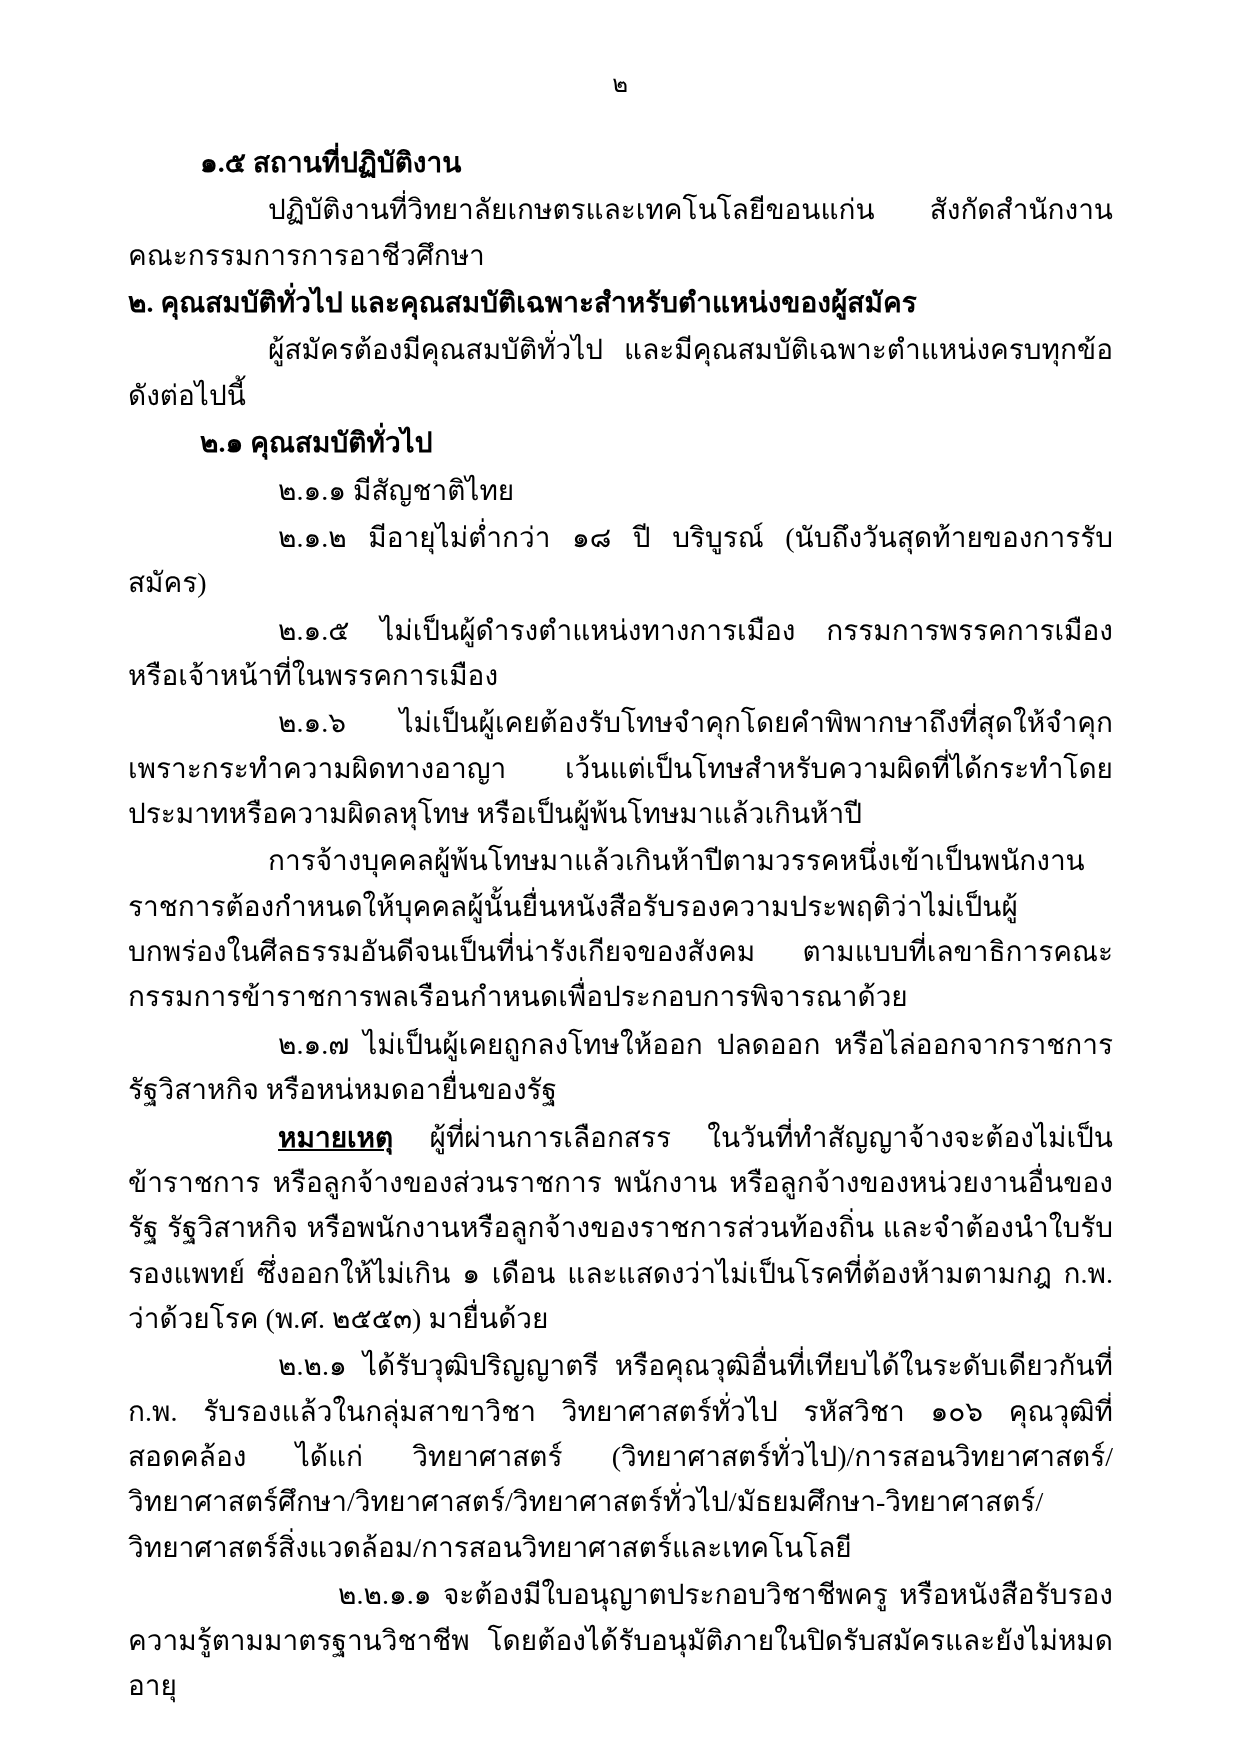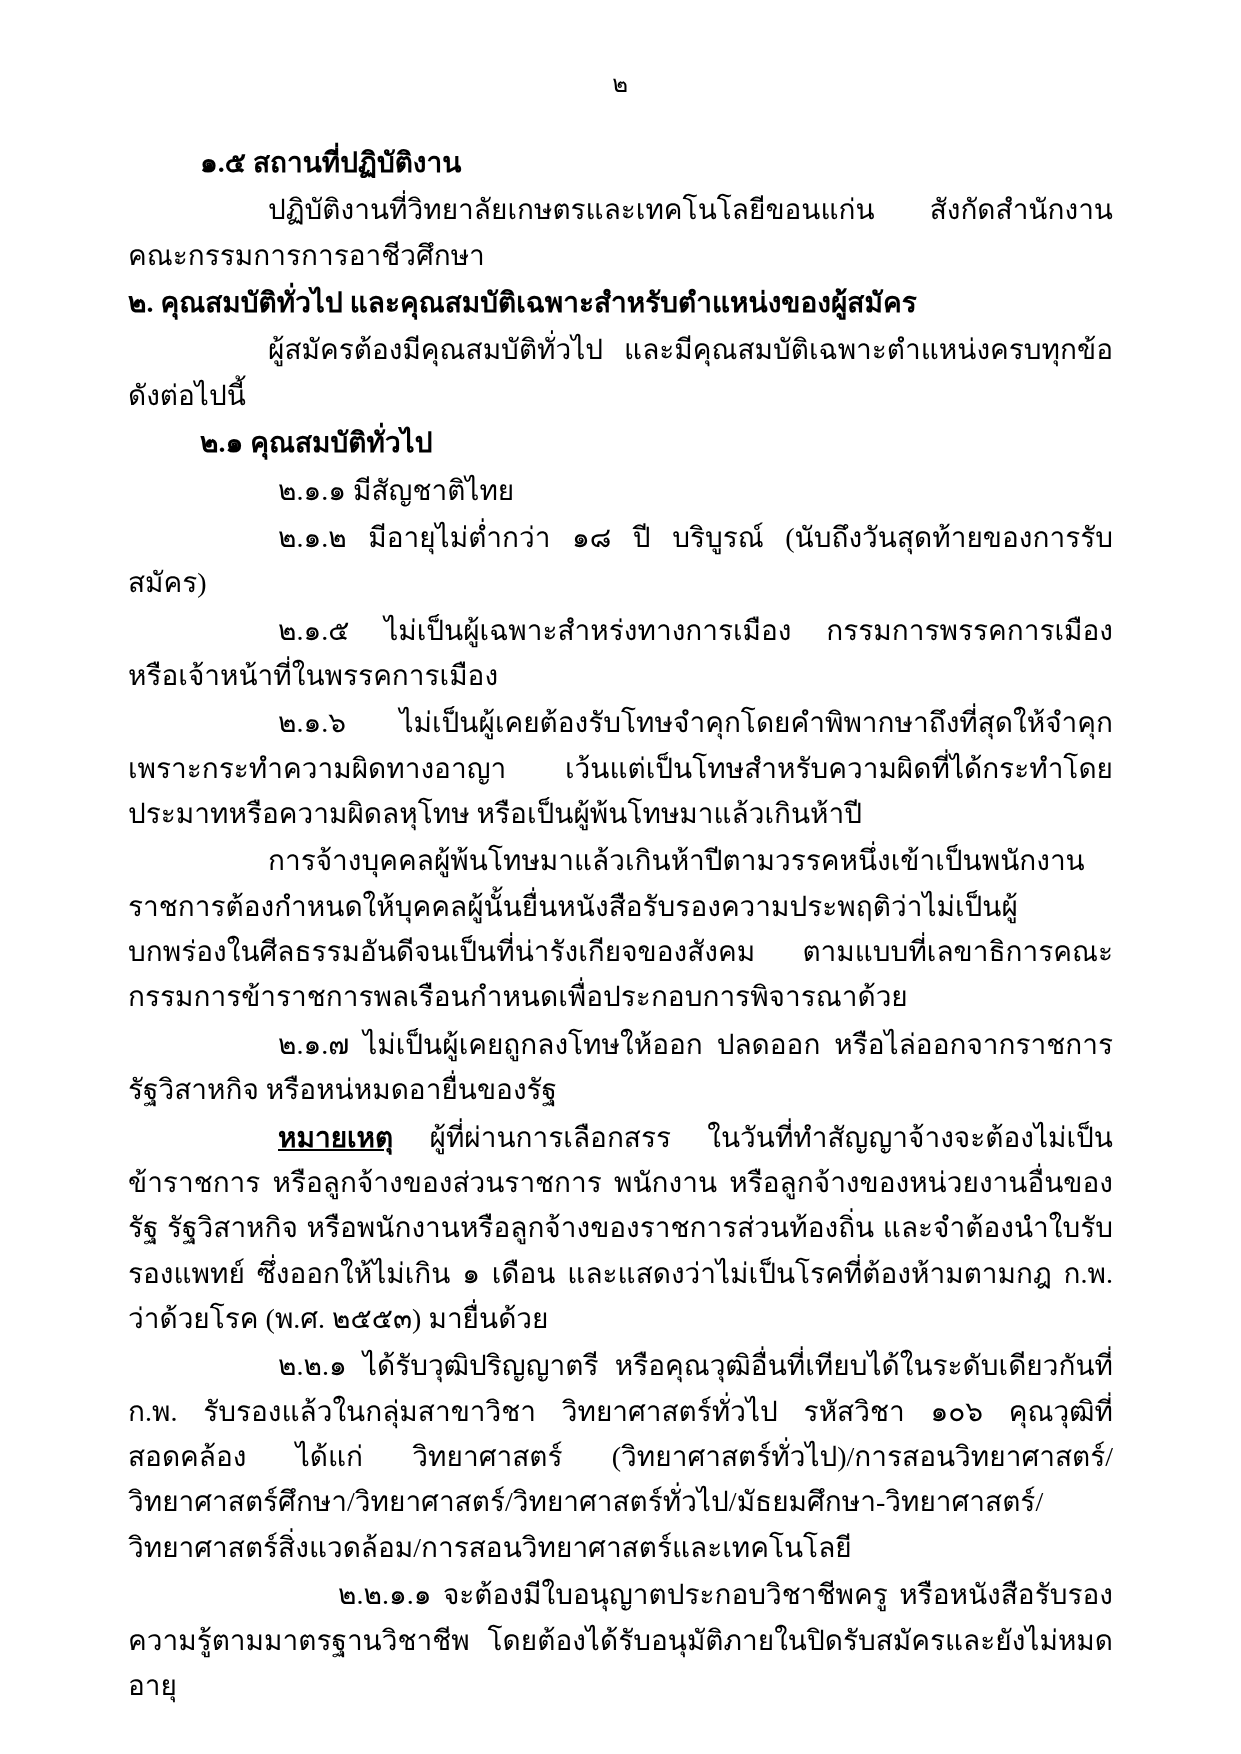--- a/index.html
+++ b/index.html
@@ -69,21 +69,21 @@
     <p class="ind-1 heading">๑.๕ สถานที่ปฏิบัติงาน</p>
     <p class="ind-2">ปฏิบัติงานที่วิทยาลัยเกษตรและเทคโนโลยีขอนแก่น  สังกัดสำนักงานคณะกรรมการการอาชีวศึกษา</p>
 
     <p class="ind-0 heading">๒. คุณสมบัติทั่วไป และคุณสมบัติเฉพาะสำหรับตำแหน่งของผู้สมัคร</p>
     <p class="ind-2">ผู้สมัครต้องมีคุณสมบัติทั่วไป และมีคุณสมบัติเฉพาะตำแหน่งครบทุกข้อ ดังต่อไปนี้</p>
 
     <p class="ind-1 heading">๒.๑ คุณสมบัติทั่วไป</p>
 
     <p class="ind-3">๒.๑.๑ มีสัญชาติไทย</p>
     <p class="ind-3">๒.๑.๒ มีอายุไม่ต่ำกว่า  ๑๘  ปี บริบูรณ์ (นับถึงวันสุดท้ายของการรับสมัคร)</p>
-    <p class="ind-3">๒.๑.๕ ไม่เป็นผู้เฉพาะสำหร่งทางการเมือง กรรมการพรรคการเมือง หรือเจ้าหน้าที่ในพรรคการเมือง</p>
+    <p class="ind-3">๒.๑.๕ ไม่เป็นผู้ดำรงตำแหน่งทางการเมือง กรรมการพรรคการเมือง หรือเจ้าหน้าที่ในพรรคการเมือง</p>
     <p class="ind-3">๒.๑.๖ ไม่เป็นผู้เคยต้องรับโทษจำคุกโดยคำพิพากษาถึงที่สุดให้จำคุกเพราะกระทำความผิดทางอาญา เว้นแต่เป็นโทษสำหรับความผิดที่ได้กระทำโดยประมาทหรือความผิดลหุโทษ หรือเป็นผู้พ้นโทษมาแล้วเกินห้าปี</p>
     <p class="ind-2">การจ้างบุคคลผู้พ้นโทษมาแล้วเกินห้าปีตามวรรคหนึ่งเข้าเป็นพนักงานราชการต้องกำหนดให้บุคคลผู้นั้นยื่นหนังสือรับรองความประพฤติว่าไม่เป็นผู้บกพร่องในศีลธรรมอันดีจนเป็นที่น่ารังเกียจของสังคม ตามแบบที่เลขาธิการคณะกรรมการข้าราชการพลเรือนกำหนดเพื่อประกอบการพิจารณาด้วย</p>
     <p class="ind-3">๒.๑.๗ ไม่เป็นผู้เคยถูกลงโทษให้ออก  ปลดออก  หรือไล่ออกจากราชการ  รัฐวิสาหกิจ  หรือหน่หมดอายื่นของรัฐ</p>
 
     <p class="ind-3"><span class="note-lead">หมายเหตุ</span> <span>ผู้ที่ผ่านการเลือกสรร  ในวันที่ทำสัญญาจ้างจะต้องไม่เป็นข้าราชการ  หรือลูกจ้างของส่วนราชการ  พนักงาน  หรือลูกจ้างของหน่วยงานอื่นของรัฐ  รัฐวิสาหกิจ  หรือพนักงานหรือลูกจ้างของราชการส่วนท้องถิ่น  และจำต้องนำใบรับรองแพทย์  ซึ่งออกให้ไม่เกิน  ๑  เดือน  และแสดงว่าไม่เป็นโรคที่ต้องห้ามตามกฎ ก.พ. ว่าด้วยโรค (พ.ศ. ๒๕๕๓)  มายื่นด้วย</span></p>
 
     <p class="ind-3">๒.๒.๑ ได้รับวุฒิปริญญาตรี หรือคุณวุฒิอื่นที่เทียบได้ในระดับเดียวกันที่ ก.พ. รับรองแล้วในกลุ่มสาขาวิชา วิทยาศาสตร์ทั่วไป รหัสวิชา ๑๐๖ คุณวุฒิที่สอดคล้อง ได้แก่ วิทยาศาสตร์ (วิทยาศาสตร์ทั่วไป)/การสอนวิทยาศาสตร์/วิทยาศาสตร์ศึกษา/วิทยาศาสตร์/วิทยาศาสตร์ทั่วไป/มัธยมศึกษา-วิทยาศาสตร์/วิทยาศาสตร์สิ่งแวดล้อม/การสอนวิทยาศาสตร์และเทคโนโลยี</p>
     <p class="ind-4">๒.๒.๑.๑ จะต้องมีใบอนุญาตประกอบวิชาชีพครู หรือหนังสือรับรองความรู้ตามมาตรฐานวิชาชีพ โดยต้องได้รับอนุมัติภายในปิดรับสมัครและยังไม่หมดอายุ</p>
 
     <p class="last-line">๒.๒.๒ ได้รับวุฒิปริญญาตรี...</p>

